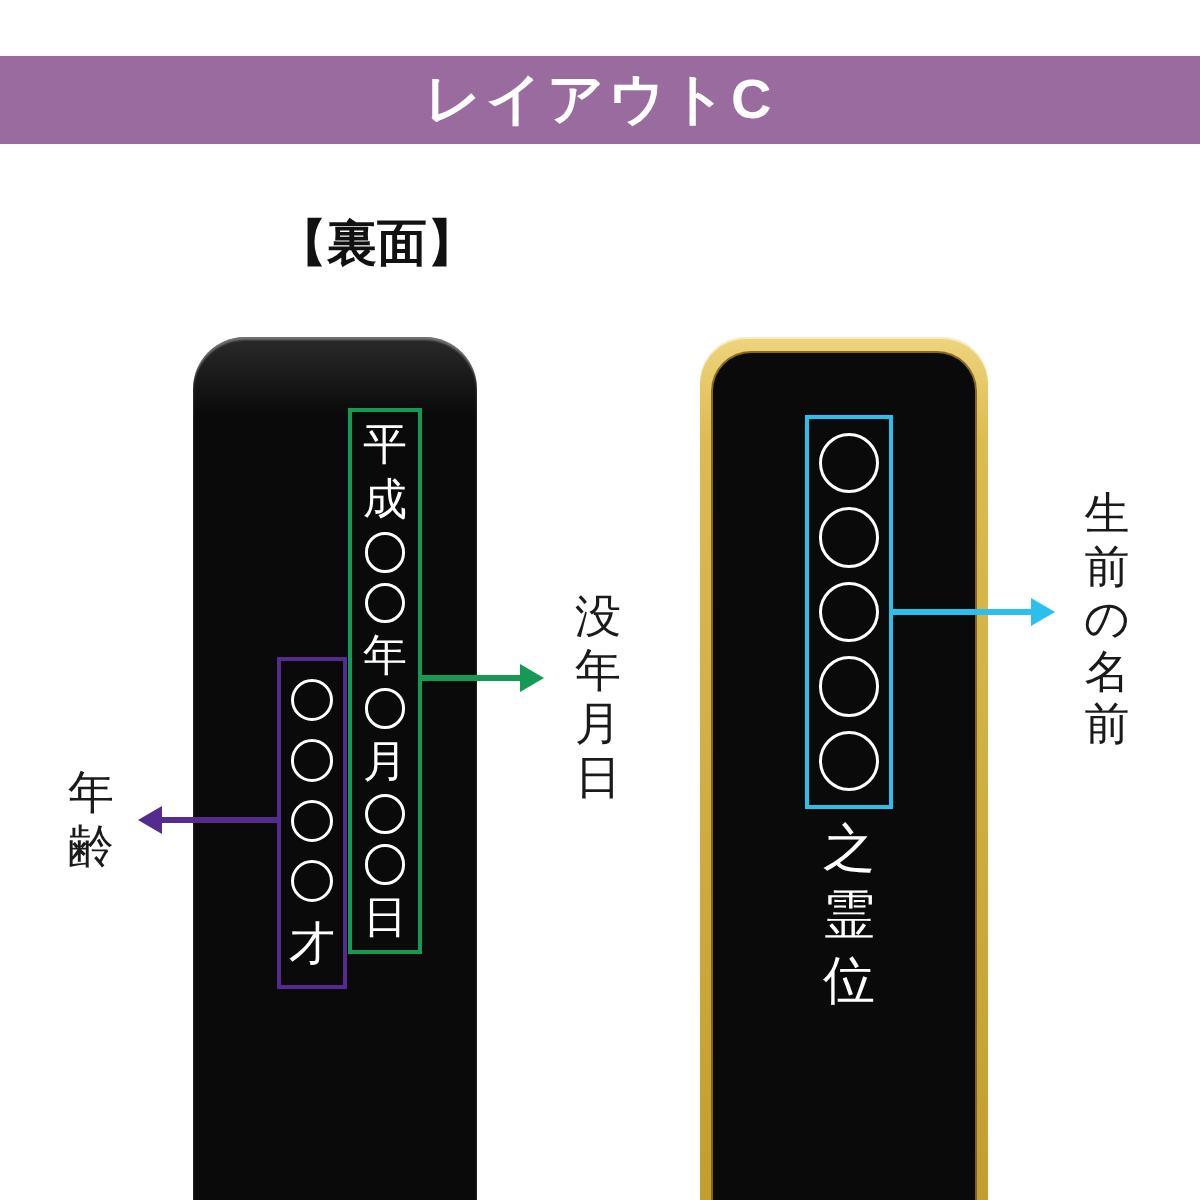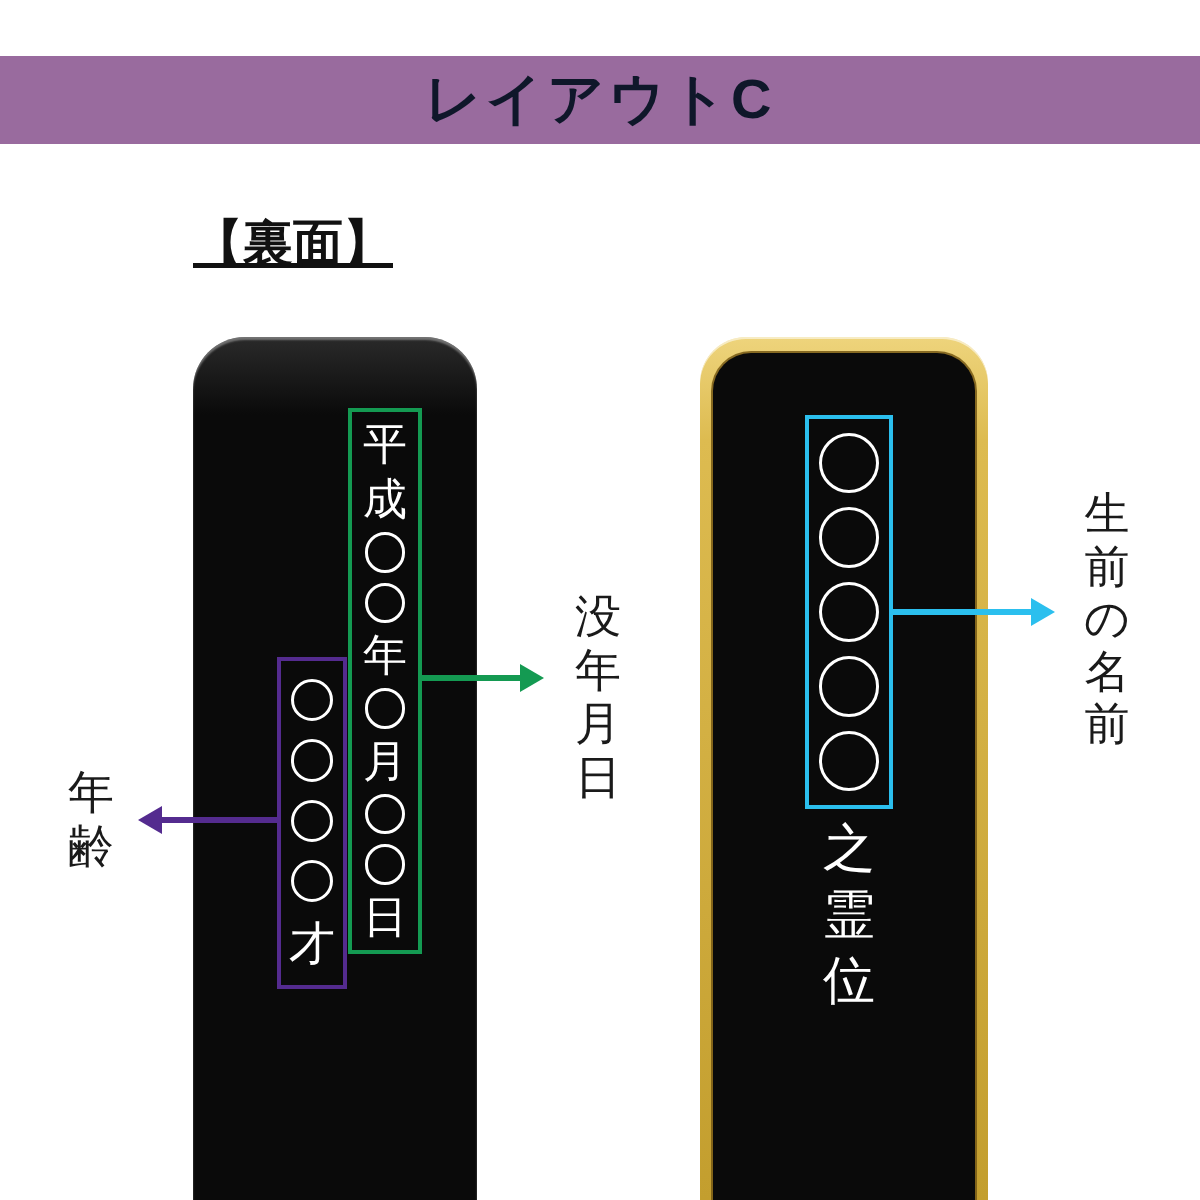--- a/index.html
+++ b/index.html
@@ -8,26 +8,26 @@
     position:relative; width:1200px; height:1200px; background:#fff;
     overflow:hidden; font-family:"Liberation Sans", sans-serif;
   }
 
   
   .header {
     position:absolute; left:0; top:56px; width:1200px; height:88px;
     background:var(--header-bg,#996b9e);
     display:flex; align-items:center; justify-content:center;
   }
-  .header h1 { color:#0f172a; font-size:56px; font-weight:700; letter-spacing:4px; }
+  .header h1 { color:#ffffff; font-size:56px; font-weight:700; letter-spacing:4px; }
 
   
   .section-label {
-    position:absolute; top:210px; text-align:left;
-    font-size:50px; font-weight:700; color:#111;text-decoration:underline;
+    position:absolute; top:210px; text-align:right;
+    font-size:50px; font-weight:700; color:#111;
   }
   .section-label.back  { left:193px; width:284px; }
   .section-label.front { left:700px; width:288px; }
 
   
   .tablet-back {
     position:absolute; left:193px; top:337px; width:284px; height:863px;
     background:linear-gradient(180deg,#2a2a2a 0%, var(--tablet-black,#0a0a0a) 9%);
     border-radius:52px 52px 0 0;
     box-shadow: inset 0 3px 2px rgba(175,175,175,0.55);

